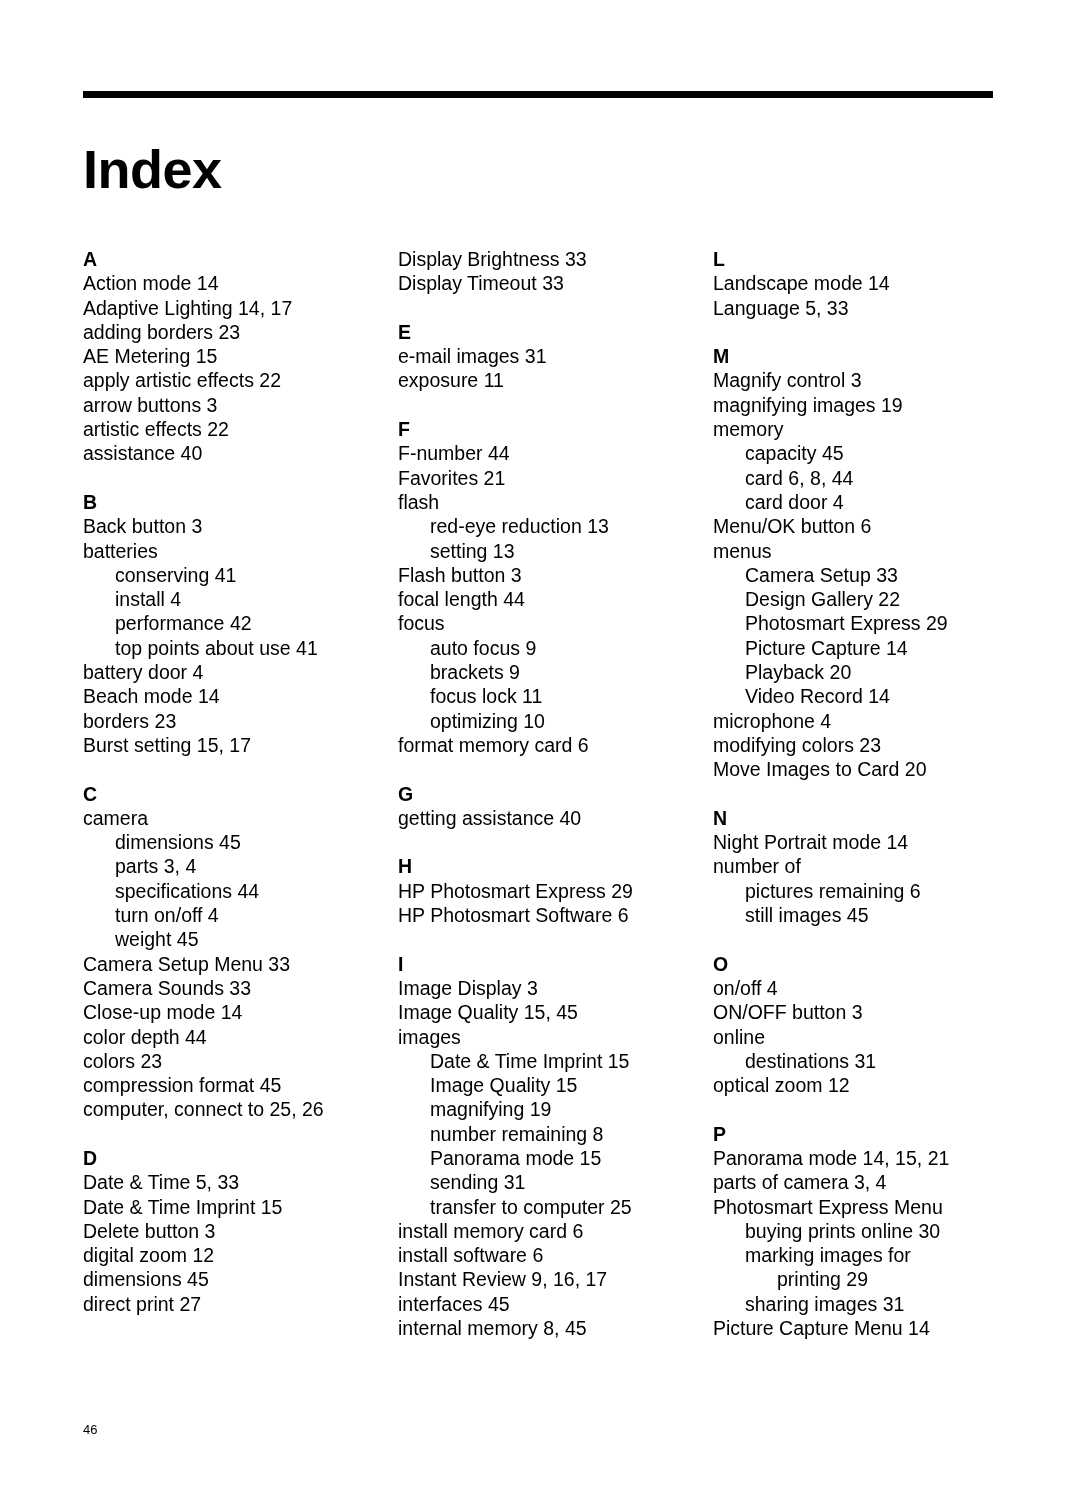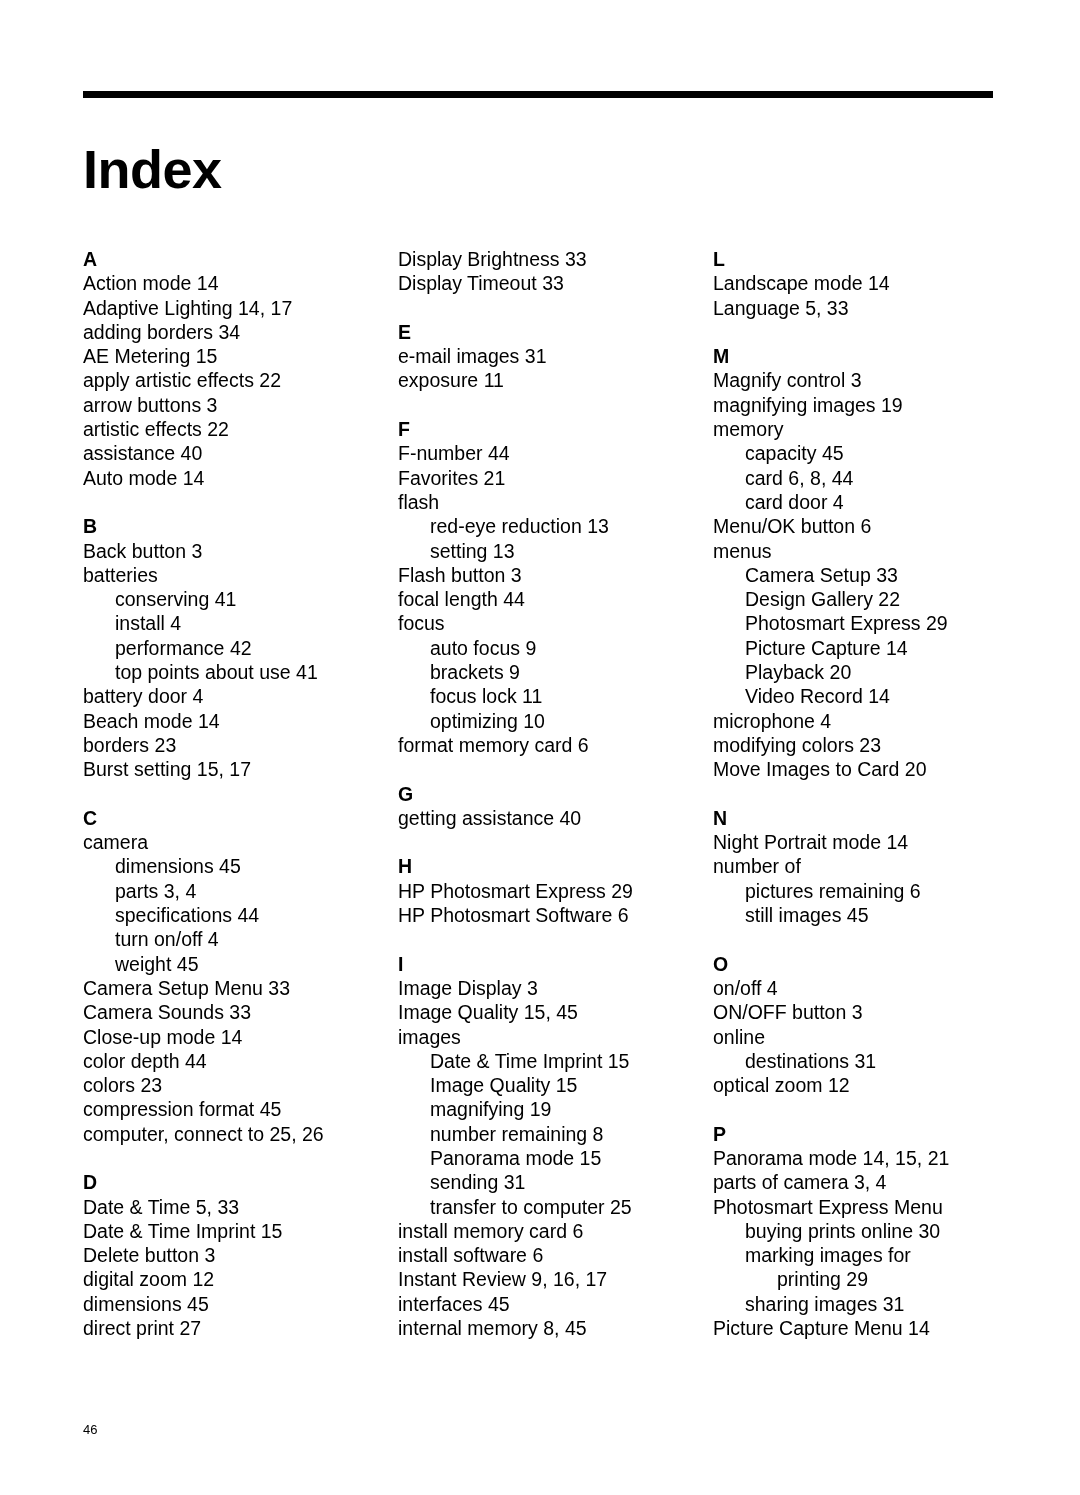--- a/index.html
+++ b/index.html
@@ -91,27 +91,26 @@
   <div class="title-rule"></div>
 
   <h1 class="page-title">Index</h1>
 
   <div class="columns">
       <div class="column">
         <div class="section">
           <div class="section-letter">A</div>
           <div class="entry lvl0">Action mode 14</div>
           <div class="entry lvl0">Adaptive Lighting 14, 17</div>
-          <div class="entry lvl0">adding borders 34</div>
+          <div class="entry lvl0">adding borders 23</div>
           <div class="entry lvl0">AE Metering 15</div>
           <div class="entry lvl0">apply artistic effects 22</div>
           <div class="entry lvl0">arrow buttons 3</div>
           <div class="entry lvl0">artistic effects 22</div>
           <div class="entry lvl0">assistance 40</div>
-          <div class="entry lvl0">Auto mode 14</div>
         </div>
         <div class="section">
           <div class="section-letter">B</div>
           <div class="entry lvl0">Back button 3</div>
           <div class="entry lvl0">batteries</div>
           <div class="entry lvl1">conserving 41</div>
           <div class="entry lvl1">install 4</div>
           <div class="entry lvl1">performance 42</div>
           <div class="entry lvl1">top points about use 41</div>
           <div class="entry lvl0">battery door 4</div>

